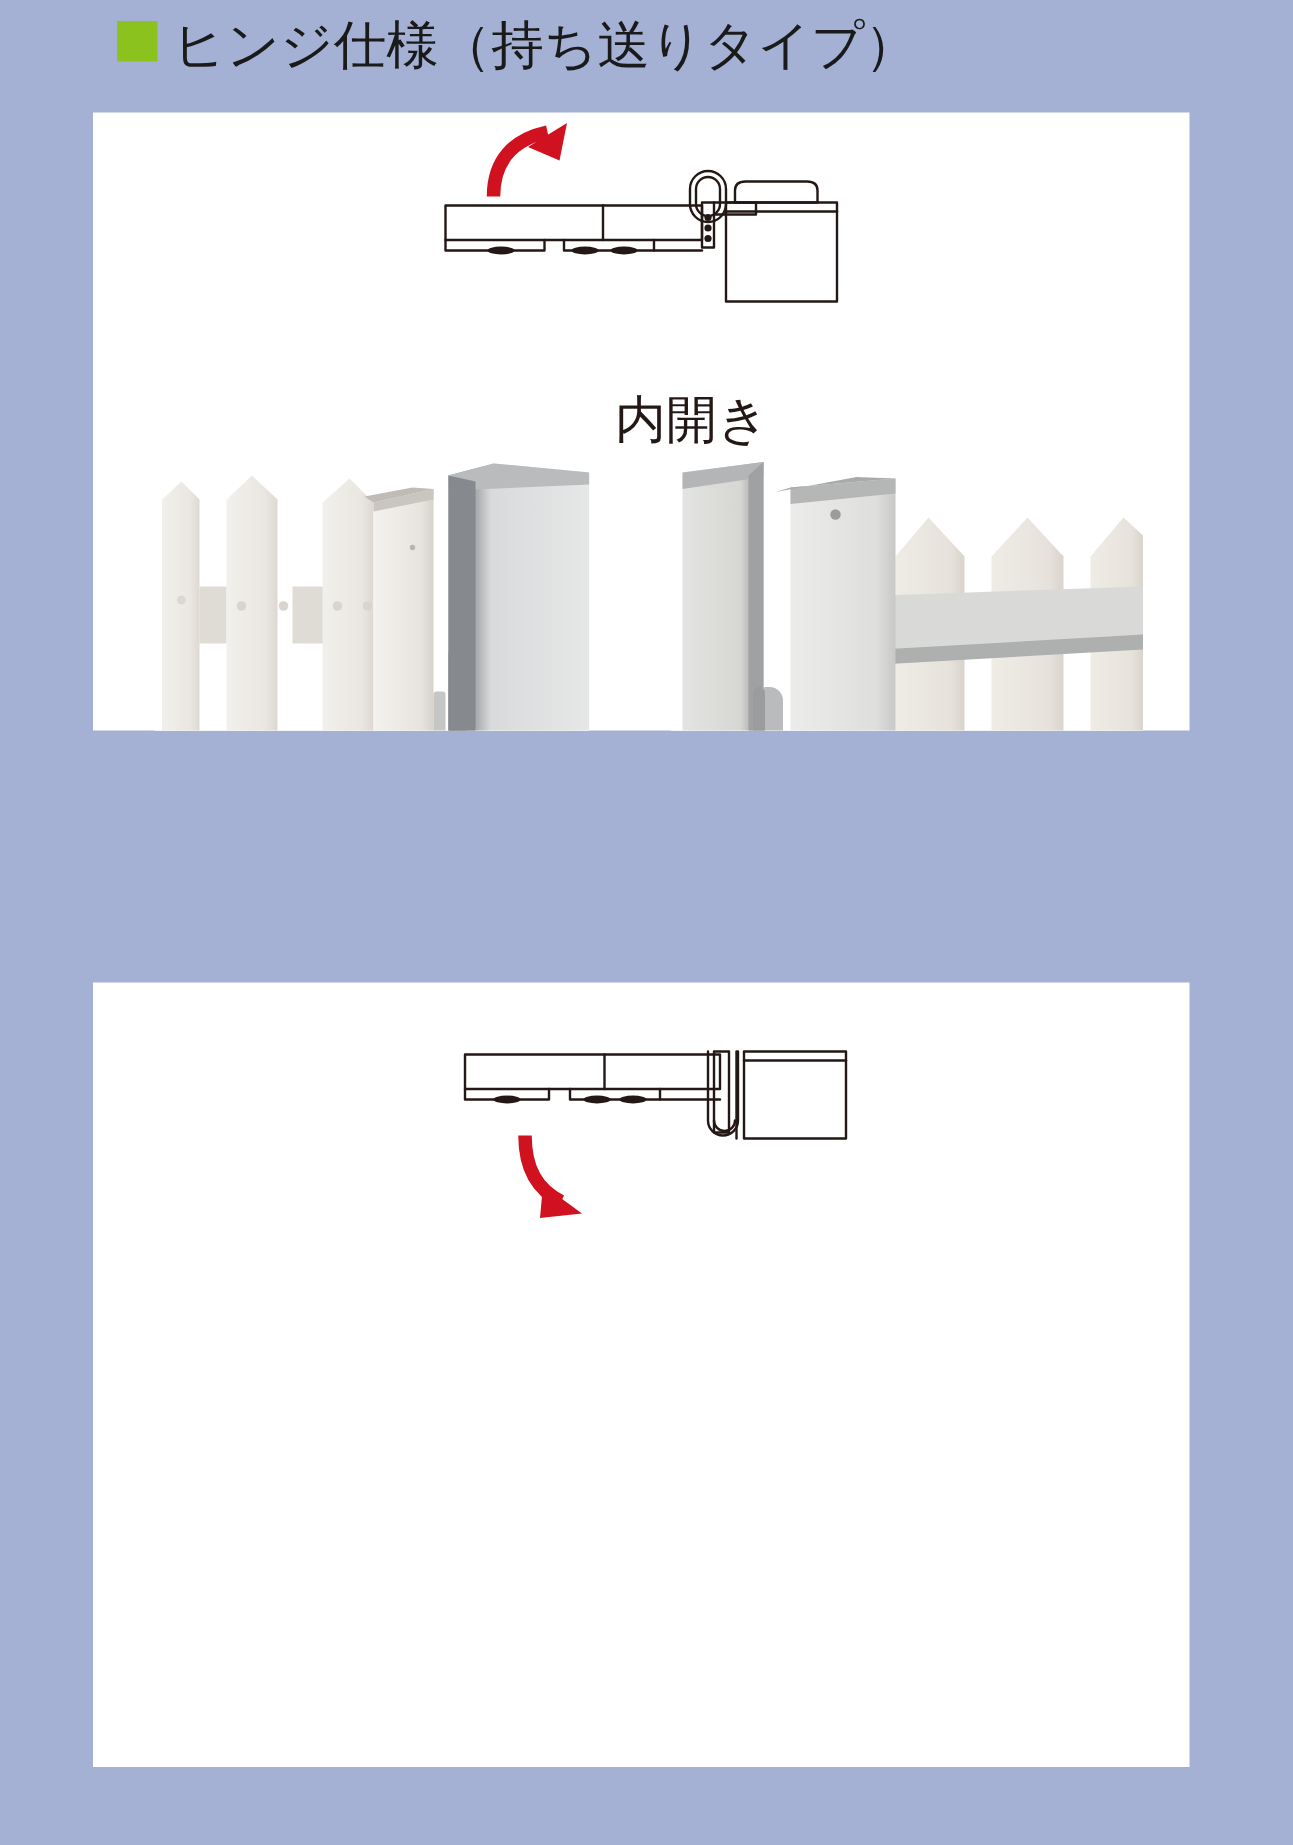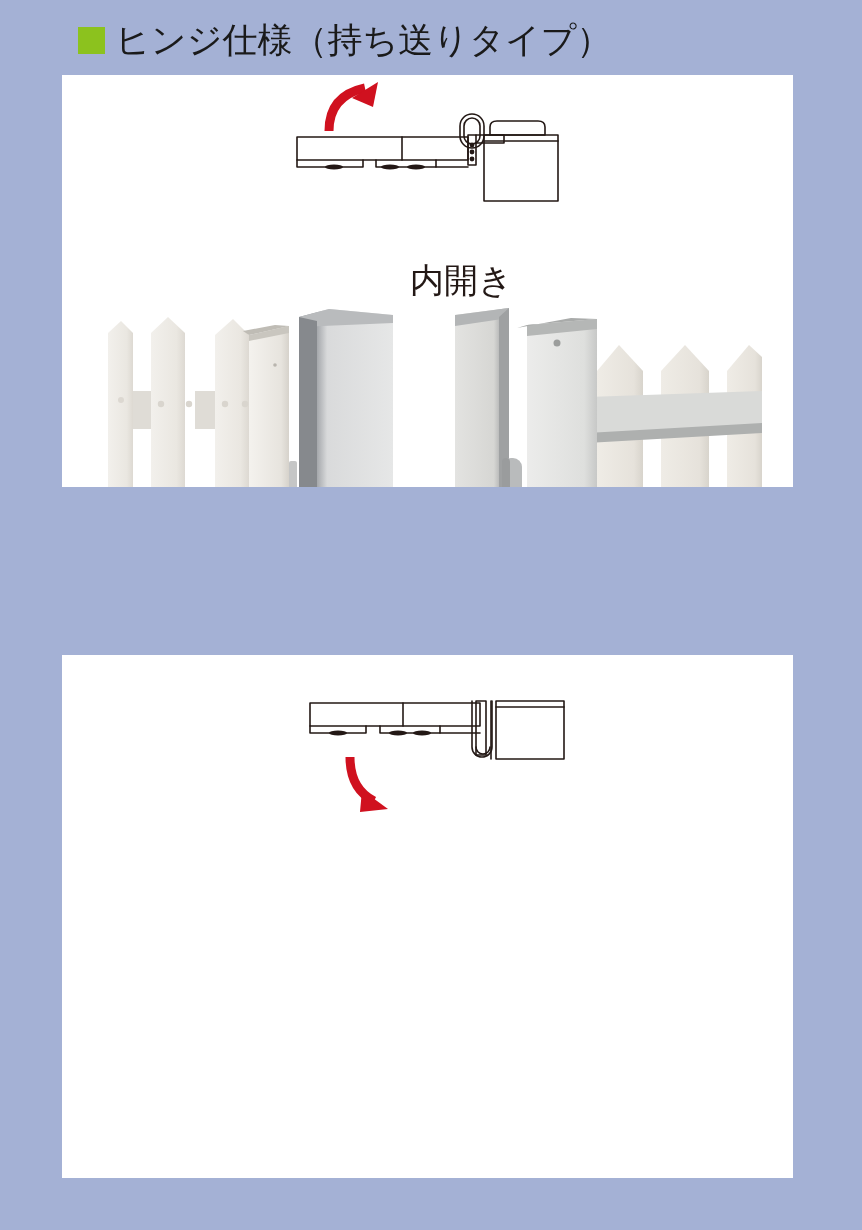--- a/index.html
+++ b/index.html
@@ -16,21 +16,20 @@
     position: relative;
   }
 
   
   .title-row {
     position: absolute;
     left: 62px;
     top: 14px;
     height: 52px;
     display: flex;
-    align-items: center;
     gap: 10px;
     padding-left: 16px;
   }
   .title-bullet {
     width: 27px;
     height: 27px;
     background: #8cc21e;
     flex: 0 0 auto;
   }
   .title-text {

